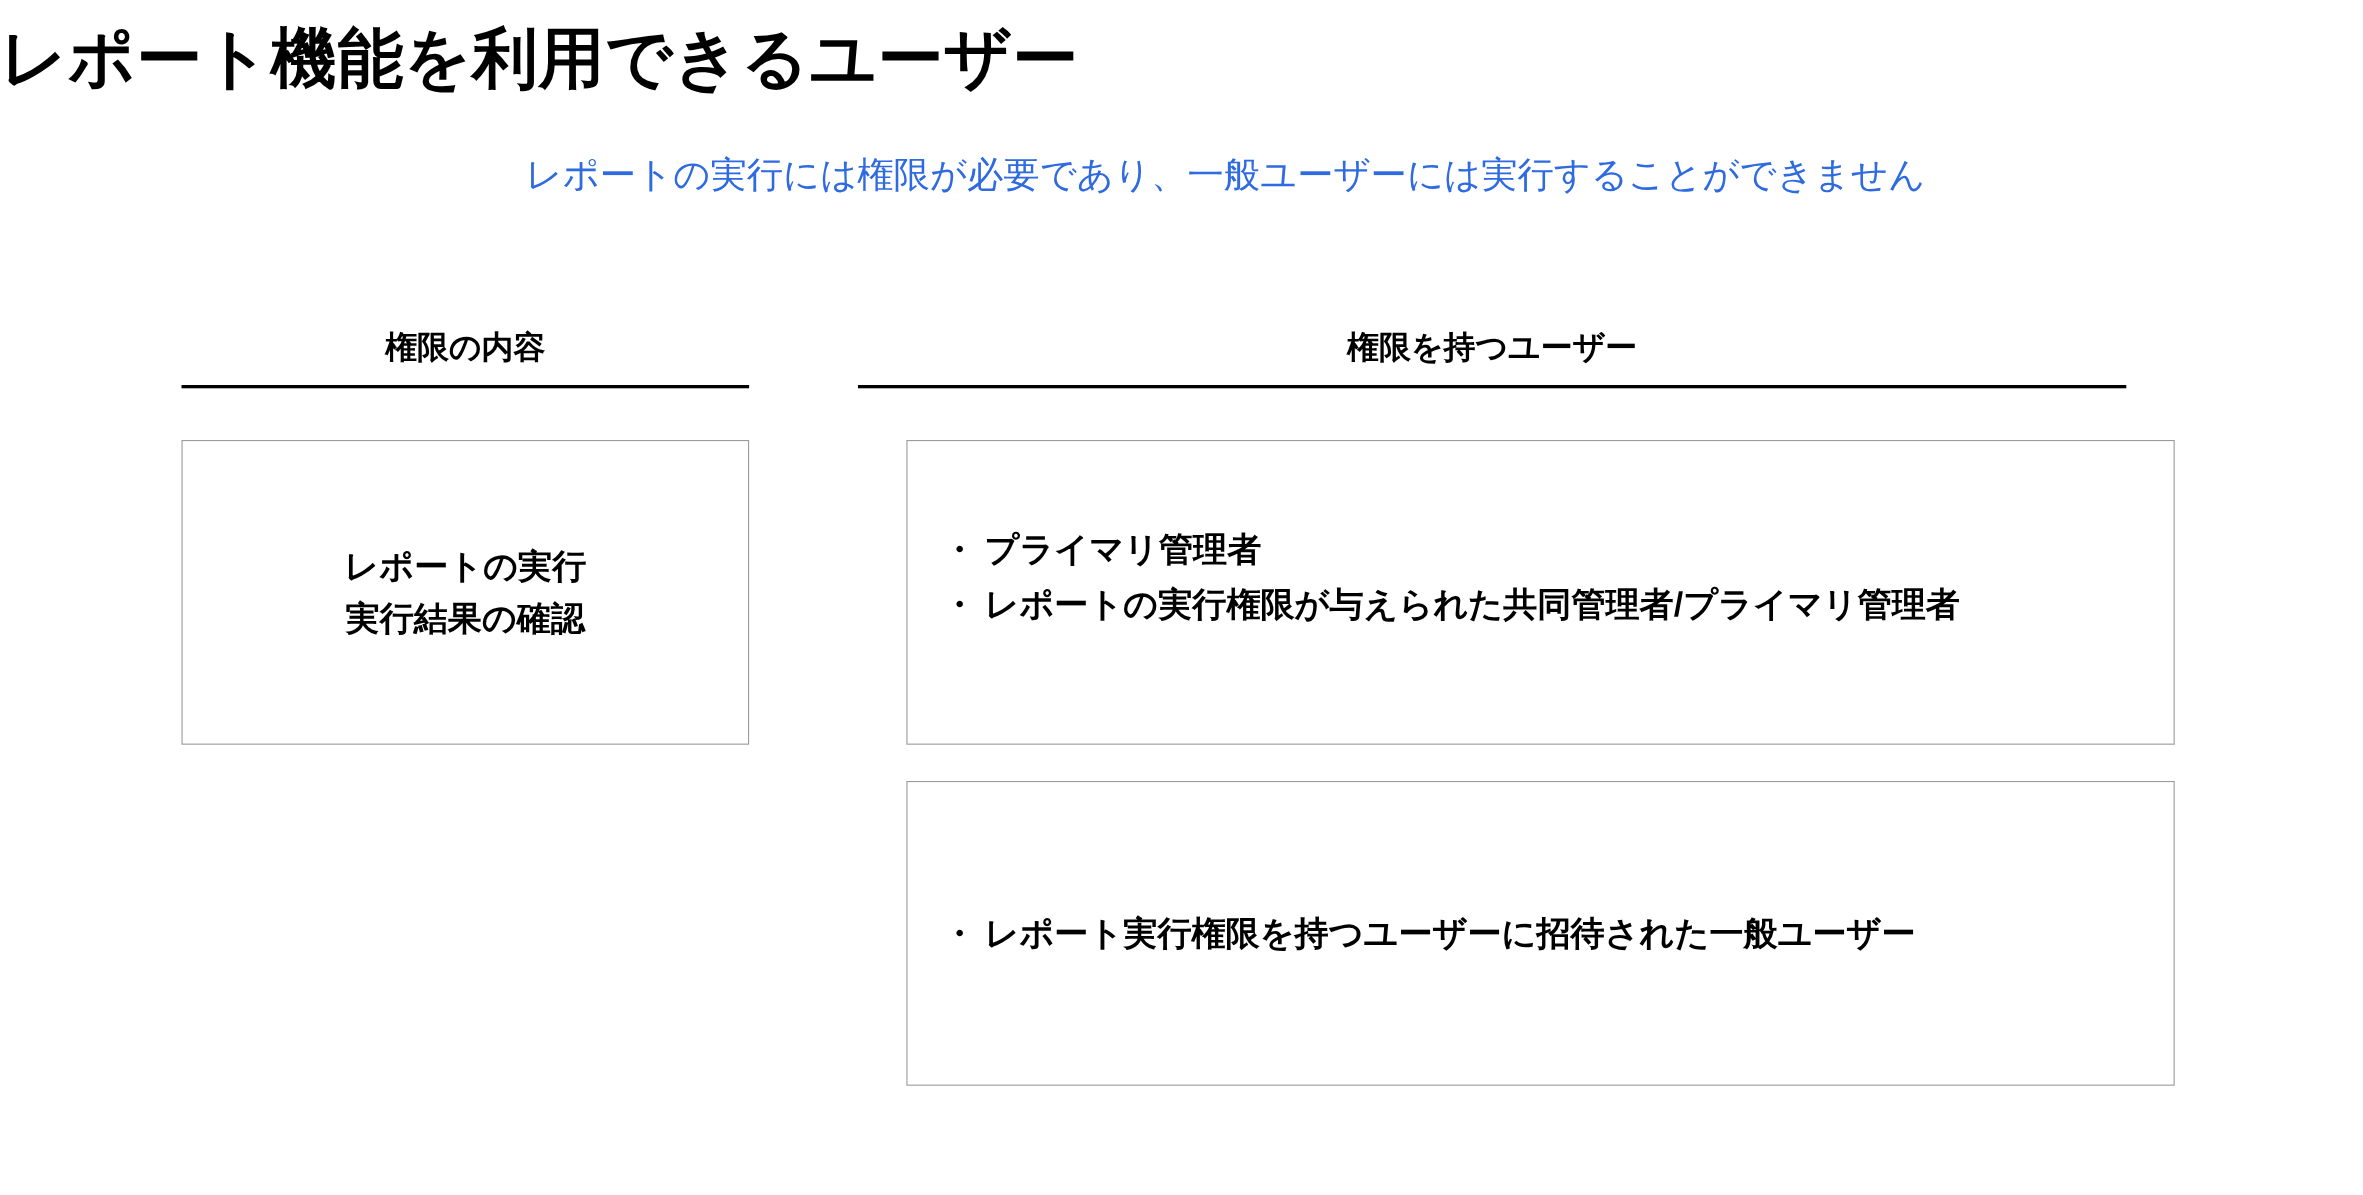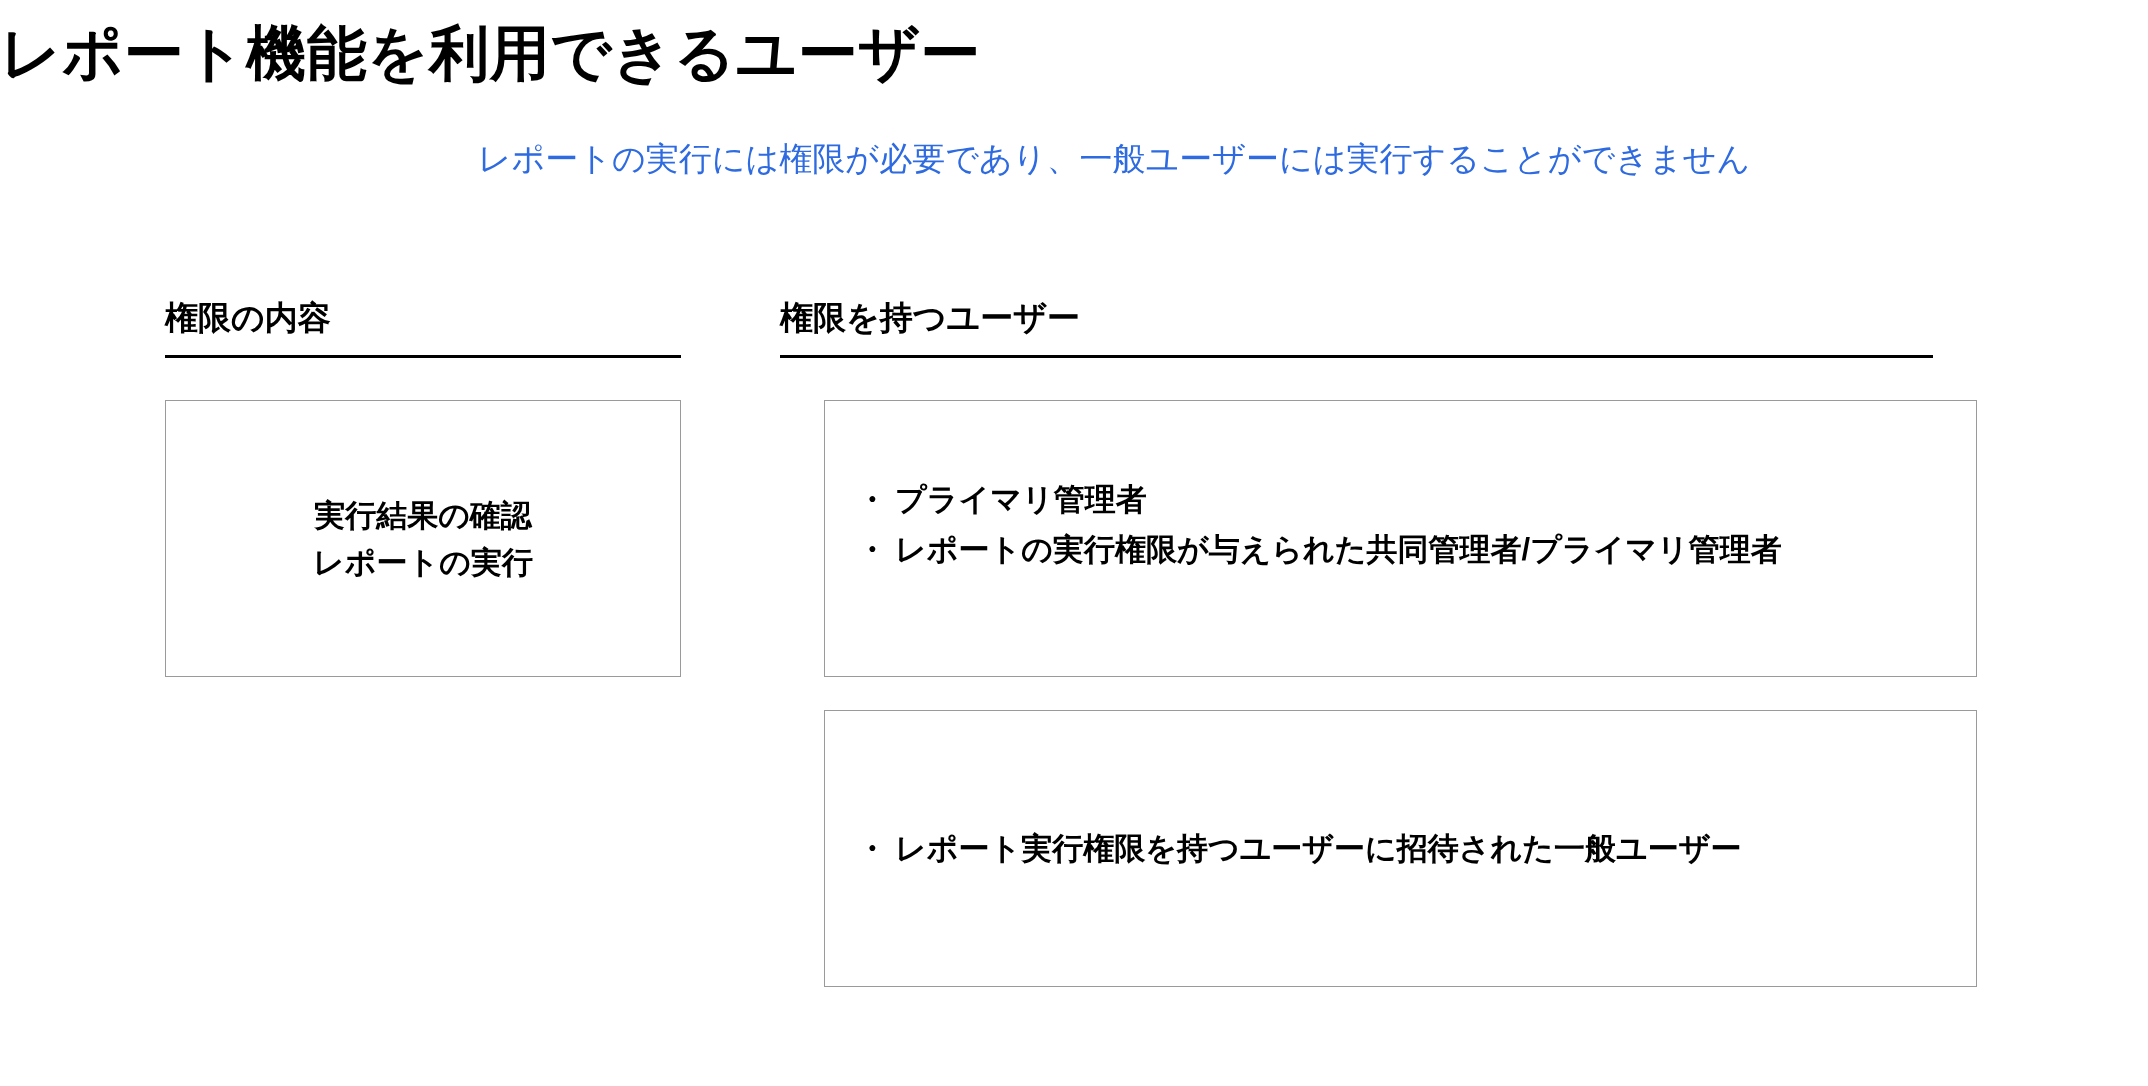--- a/index.html
+++ b/index.html
@@ -39,23 +39,23 @@
     width: 2148px;
     text-align: center;
     font-size: 33px;
     font-weight: normal;
     color: #2f6be0;
     line-height: 1.3;
     padding-left: 40px;
   }
   .col-head {
     position: absolute;
-    font-size: 33px;
+    font-size: 29px;
     font-weight: bold;
-    text-align: left;
+    text-align: center;
     color: #000000;
     padding-bottom: 14px;
     border-bottom: 3px solid #000000;
     box-sizing: border-box;
   }
   .col-head.left {
     left: 165px;
     top: 296px;
     width: 516px;
   }
@@ -135,22 +135,22 @@
 <div class="slide">
 
   <div class="title">レポート機能を利用できるユーザー</div>
   <div class="subtitle">レポートの実行には権限が必要であり、一般ユーザーには実行することができません</div>
 
   <div class="col-head left">権限の内容</div>
   <div class="col-head right">権限を持つユーザー</div>
 
   <div class="cell left row1">
     <div class="left-inner">
+      <span class="line">レポートの実行</span>
       <span class="line">実行結果の確認</span>
-      <span class="line">レポートの実行</span>
     </div>
   </div>
 
   <div class="cell right row1">
     <ul class="bullets two-line">
       <li>
         <span class="dot">・</span>
         <span class="txt">プライマリ管理者</span>
       </li>
       <li>

